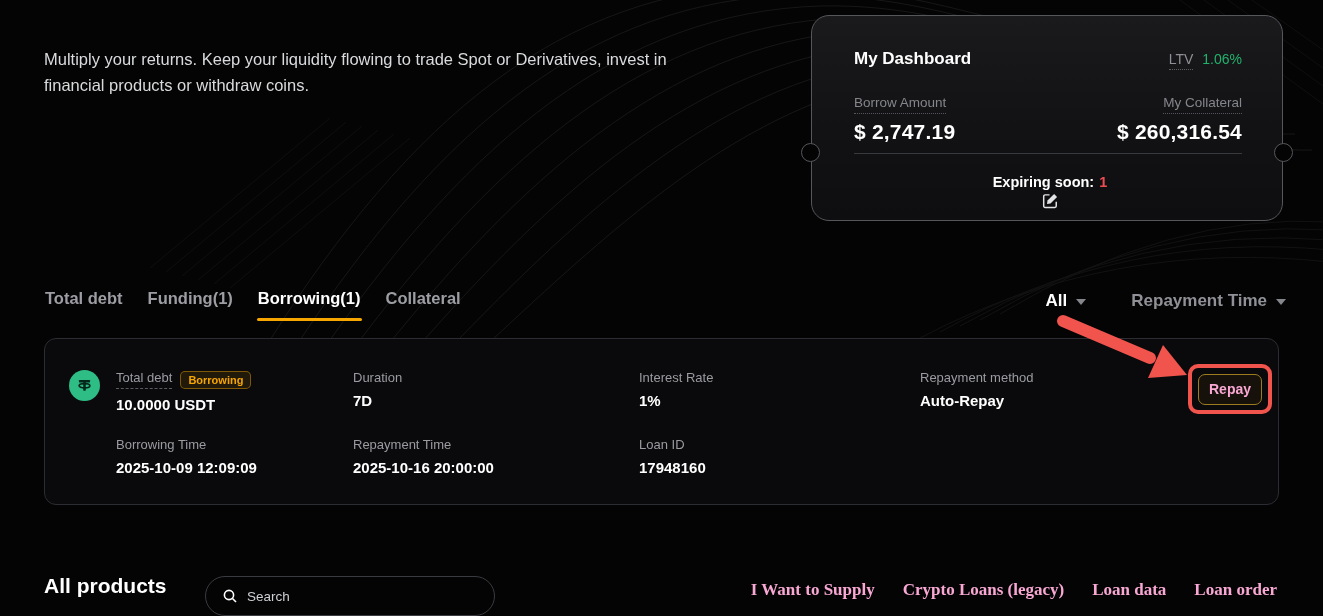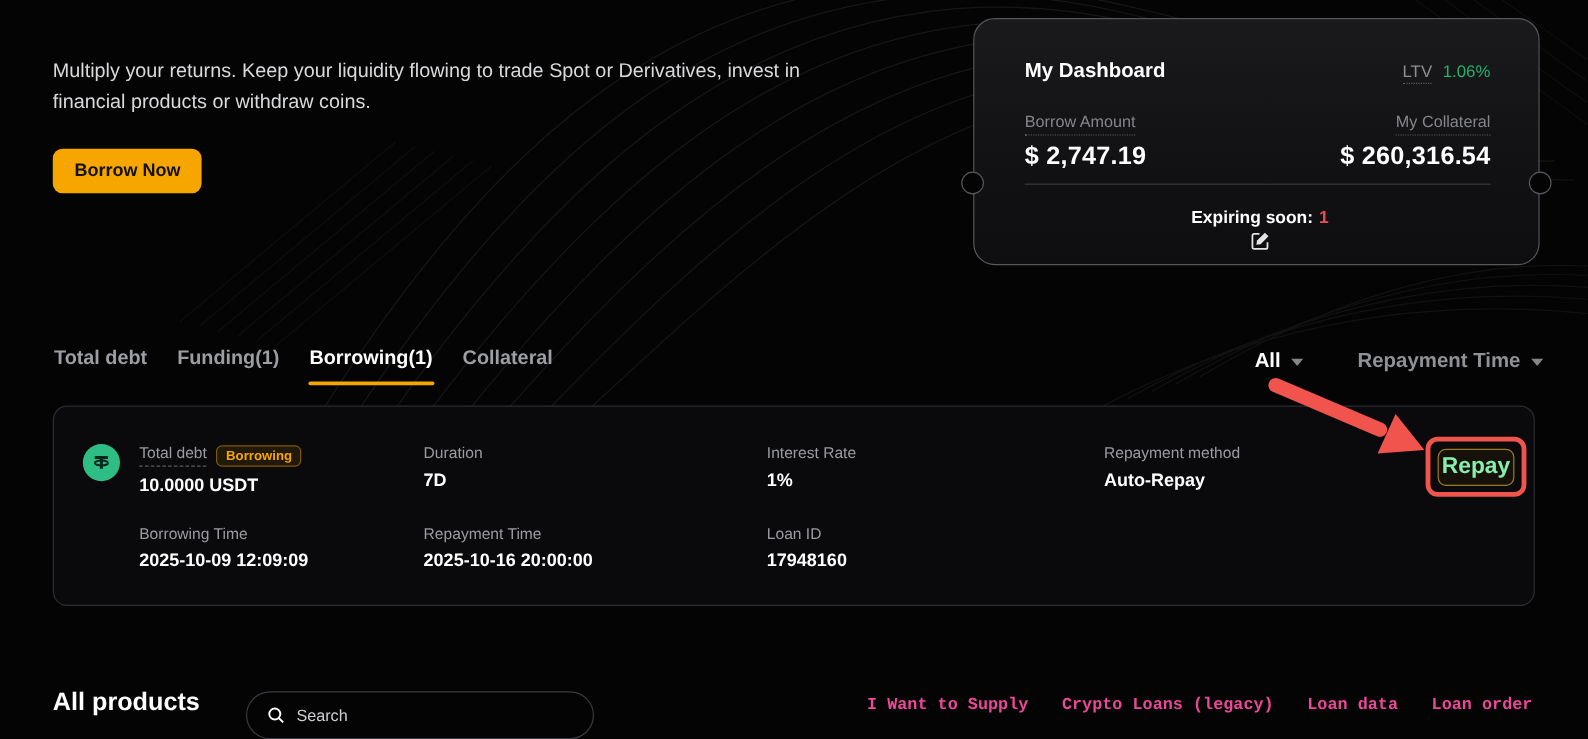--- a/index.html
+++ b/index.html
@@ -91,42 +91,42 @@
   .c1 { left:71px; }  .c2 { left:308px; } .c3 { left:594px; } .c4 { left:875px; }
   .r1 { top:31px; }   .r2 { top:98px; }
 
   .repay-annotation {
     position:absolute; left:1143px; top:25px; width:84px; height:50px;
     border:4px solid #f0544c; border-radius:10px;
     display:flex; align-items:center; justify-content:center;
   }
   .repay-btn {
     width:64px; height:31px; background:rgba(247,166,0,.05);
-    border:1px solid #9d7c20; border-radius:7px; color:#86efac;
-    font-size:19px; font-weight:700; cursor:pointer; font-family:inherit;
+    border:1px solid #9d7c20; border-radius:7px; color:#f9a8d4;
+    font-size:14px; font-weight:700; cursor:pointer; font-family:inherit;
   }
 
   
   .arrow-overlay { position:absolute; inset:0; z-index:5; pointer-events:none; }
 
   
   .products-heading { position:absolute; left:44px; top:574px; font-size:21px; font-weight:800; z-index:2; }
   .search-pill {
     position:absolute; left:205px; top:576px; width:290px; height:40px; z-index:2;
     border:1px solid #3a3b40; border-radius:20px; display:flex; align-items:center;
     gap:9px; padding:0 16px; background:transparent;
   }
   .search-pill input {
     background:transparent; border:none; outline:none; color:#e8e9ea;
     font-size:13.5px; font-family:inherit; width:100%;
   }
   .search-pill input::placeholder { color:#cfd0d3; opacity:1; }
   .product-links { position:absolute; top:580px; right:46px; display:flex; gap:28px; z-index:2; }
-  .plink { background:none; border:none; cursor:pointer; font-family:Liberation Mono, monospace;
-    color:#ec4899; font-size:14px; font-weight:700; white-space:nowrap; }
+  .plink { background:none; border:none; cursor:pointer; font-family:Liberation Serif, serif;
+    color:#f9a8d4; font-size:17px; font-weight:700; white-space:nowrap; }
 </style>
 </head>
 <body>
 
 <div class="page">
 
   <svg class="waves" width="1323" height="340" viewBox="0 0 1323 340">
     <g stroke="#ffffff" fill="none" opacity="0.07" stroke-width="1">
       <path d="M270 340 C410 120 560 -10 770 -15 C950 -18 1050 60 1200 40"></path>
       <path d="M300 340 C440 130 590 0 795 -5 C965 -8 1070 72 1215 55"></path>
@@ -153,21 +153,20 @@
         <path d="M230 288 L410 138"></path>
       <path d="M1180 0 L1323 104"></path>
         <path d="M1204 0 L1323 86"></path>
       <path d="M1228 0 L1323 68"></path>
         <path d="M1252 0 L1323 50"></path>
     </g>
   </svg>
 
   <section class="hero">
     <p class="hero-sub">Multiply your returns. Keep your liquidity flowing to trade Spot or Derivatives, invest in financial products or withdraw coins.</p>
-    <button class="borrow-btn">Borrow Now</button>
   </section>
 
   <aside class="dash">
     <span class="notch left"></span>
     <span class="notch right"></span>
     <div class="dash-head">
       <div class="dash-title">My Dashboard</div>
       <div class="ltv">
         <span class="ltv-label">LTV</span>
         <span class="ltv-value">1.06%</span>

